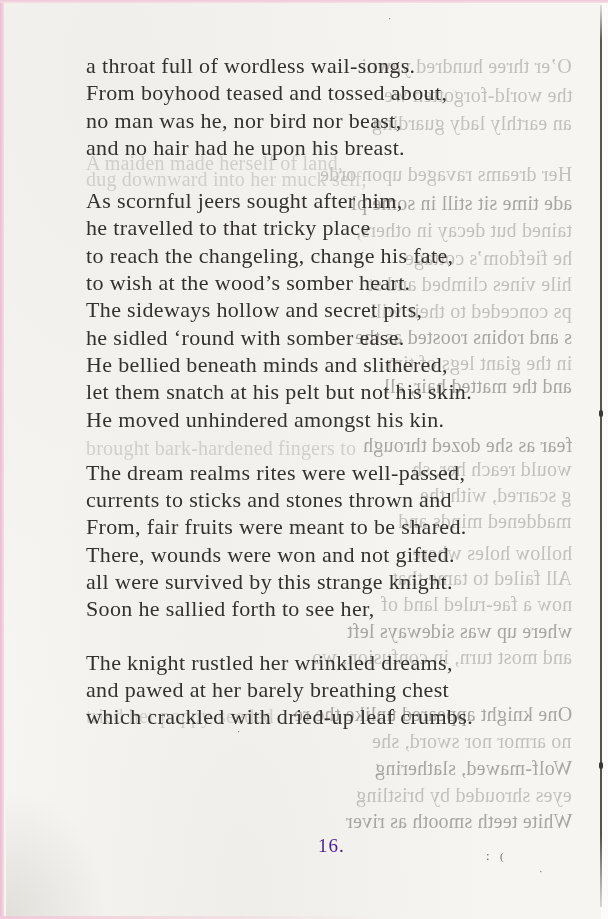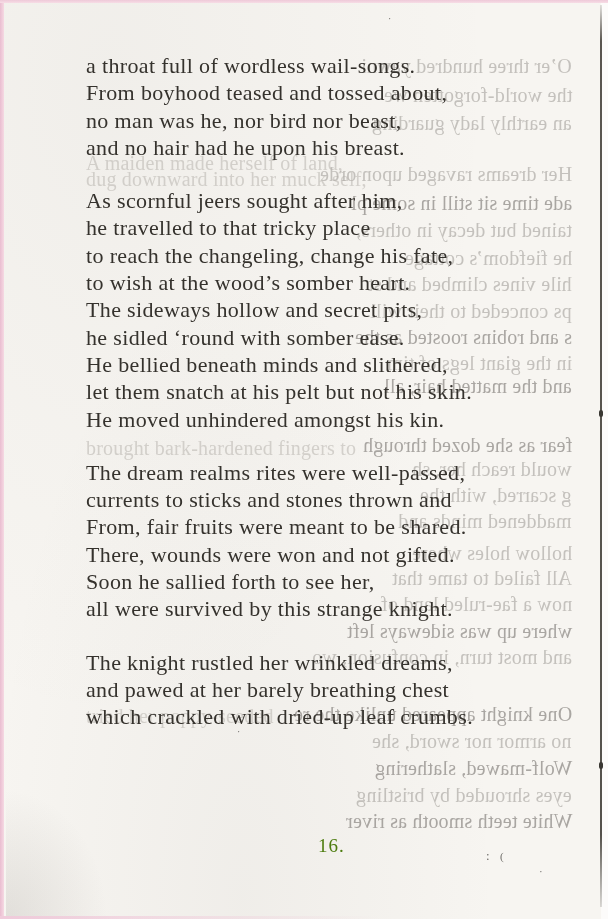--- a/index.html
+++ b/index.html
@@ -27,21 +27,21 @@
     background:linear-gradient(180deg, rgba(88,85,79,0.15), #5a5650 4%, #55524c 92%, rgba(88,85,79,0.2));}
   .edge-knot{position:absolute;width:4px;height:7px;background:#3a3833;border-radius:2px;}
   .right-strip{position:absolute;left:602px;top:0;width:6px;height:919px;background:#fcfbfa;}
 
   .poem{position:absolute;left:86px;top:52px;width:480px;
     font-size:22px;line-height:27.3px;letter-spacing:0.35px;color:#35322d;}
   .stanza{margin:0 0 26px 0;}
   .pline{white-space:nowrap;}
 
   .pagenum{position:absolute;left:318px;top:835px;font-size:19px;
-    letter-spacing:1px;color:#4d7c0f;}
+    letter-spacing:1px;color:#4c1d95;}
 
   .bleed{position:absolute;left:0;top:0;width:608px;height:919px;pointer-events:none;}
   .bm{position:absolute;right:36px;white-space:nowrap;
     transform:scaleX(-1);font-size:20px;letter-spacing:0.2px;filter:blur(0.35px);}
   .bn{position:absolute;left:86px;white-space:nowrap;font-size:20px;
     letter-spacing:0.2px;filter:blur(0.45px);}
   .tone-dark{color:rgba(148,143,140,0.78);}
   .tone-mid{color:rgba(165,161,157,0.62);}
   .tone-light{color:rgba(178,173,167,0.50);}
 
@@ -104,22 +104,22 @@
       <div class="pline">he sidled ‘round with somber ease.</div>
       <div class="pline">He bellied beneath minds and slithered,</div>
       <div class="pline">let them snatch at his pelt but not his skin.</div>
       <div class="pline">He moved unhindered amongst his kin.</div>
     </div>
     <div class="stanza">
       <div class="pline">The dream realms rites were well-passed,</div>
       <div class="pline">currents to sticks and stones thrown and</div>
       <div class="pline">From, fair fruits were meant to be shared.</div>
       <div class="pline">There, wounds were won and not gifted.</div>
+      <div class="pline">all were survived by this strange knight.</div>
       <div class="pline">Soon he sallied forth to see her,</div>
-      <div class="pline">all were survived by this strange knight.</div>
     </div>
     <div class="stanza">
       <div class="pline">The knight rustled her wrinkled dreams,</div>
       <div class="pline">and pawed at her barely breathing chest</div>
       <div class="pline">which crackled with dried-up leaf crumbs.</div>
     </div>
   </div>
 
 <div class="pagenum">16.</div>
 

